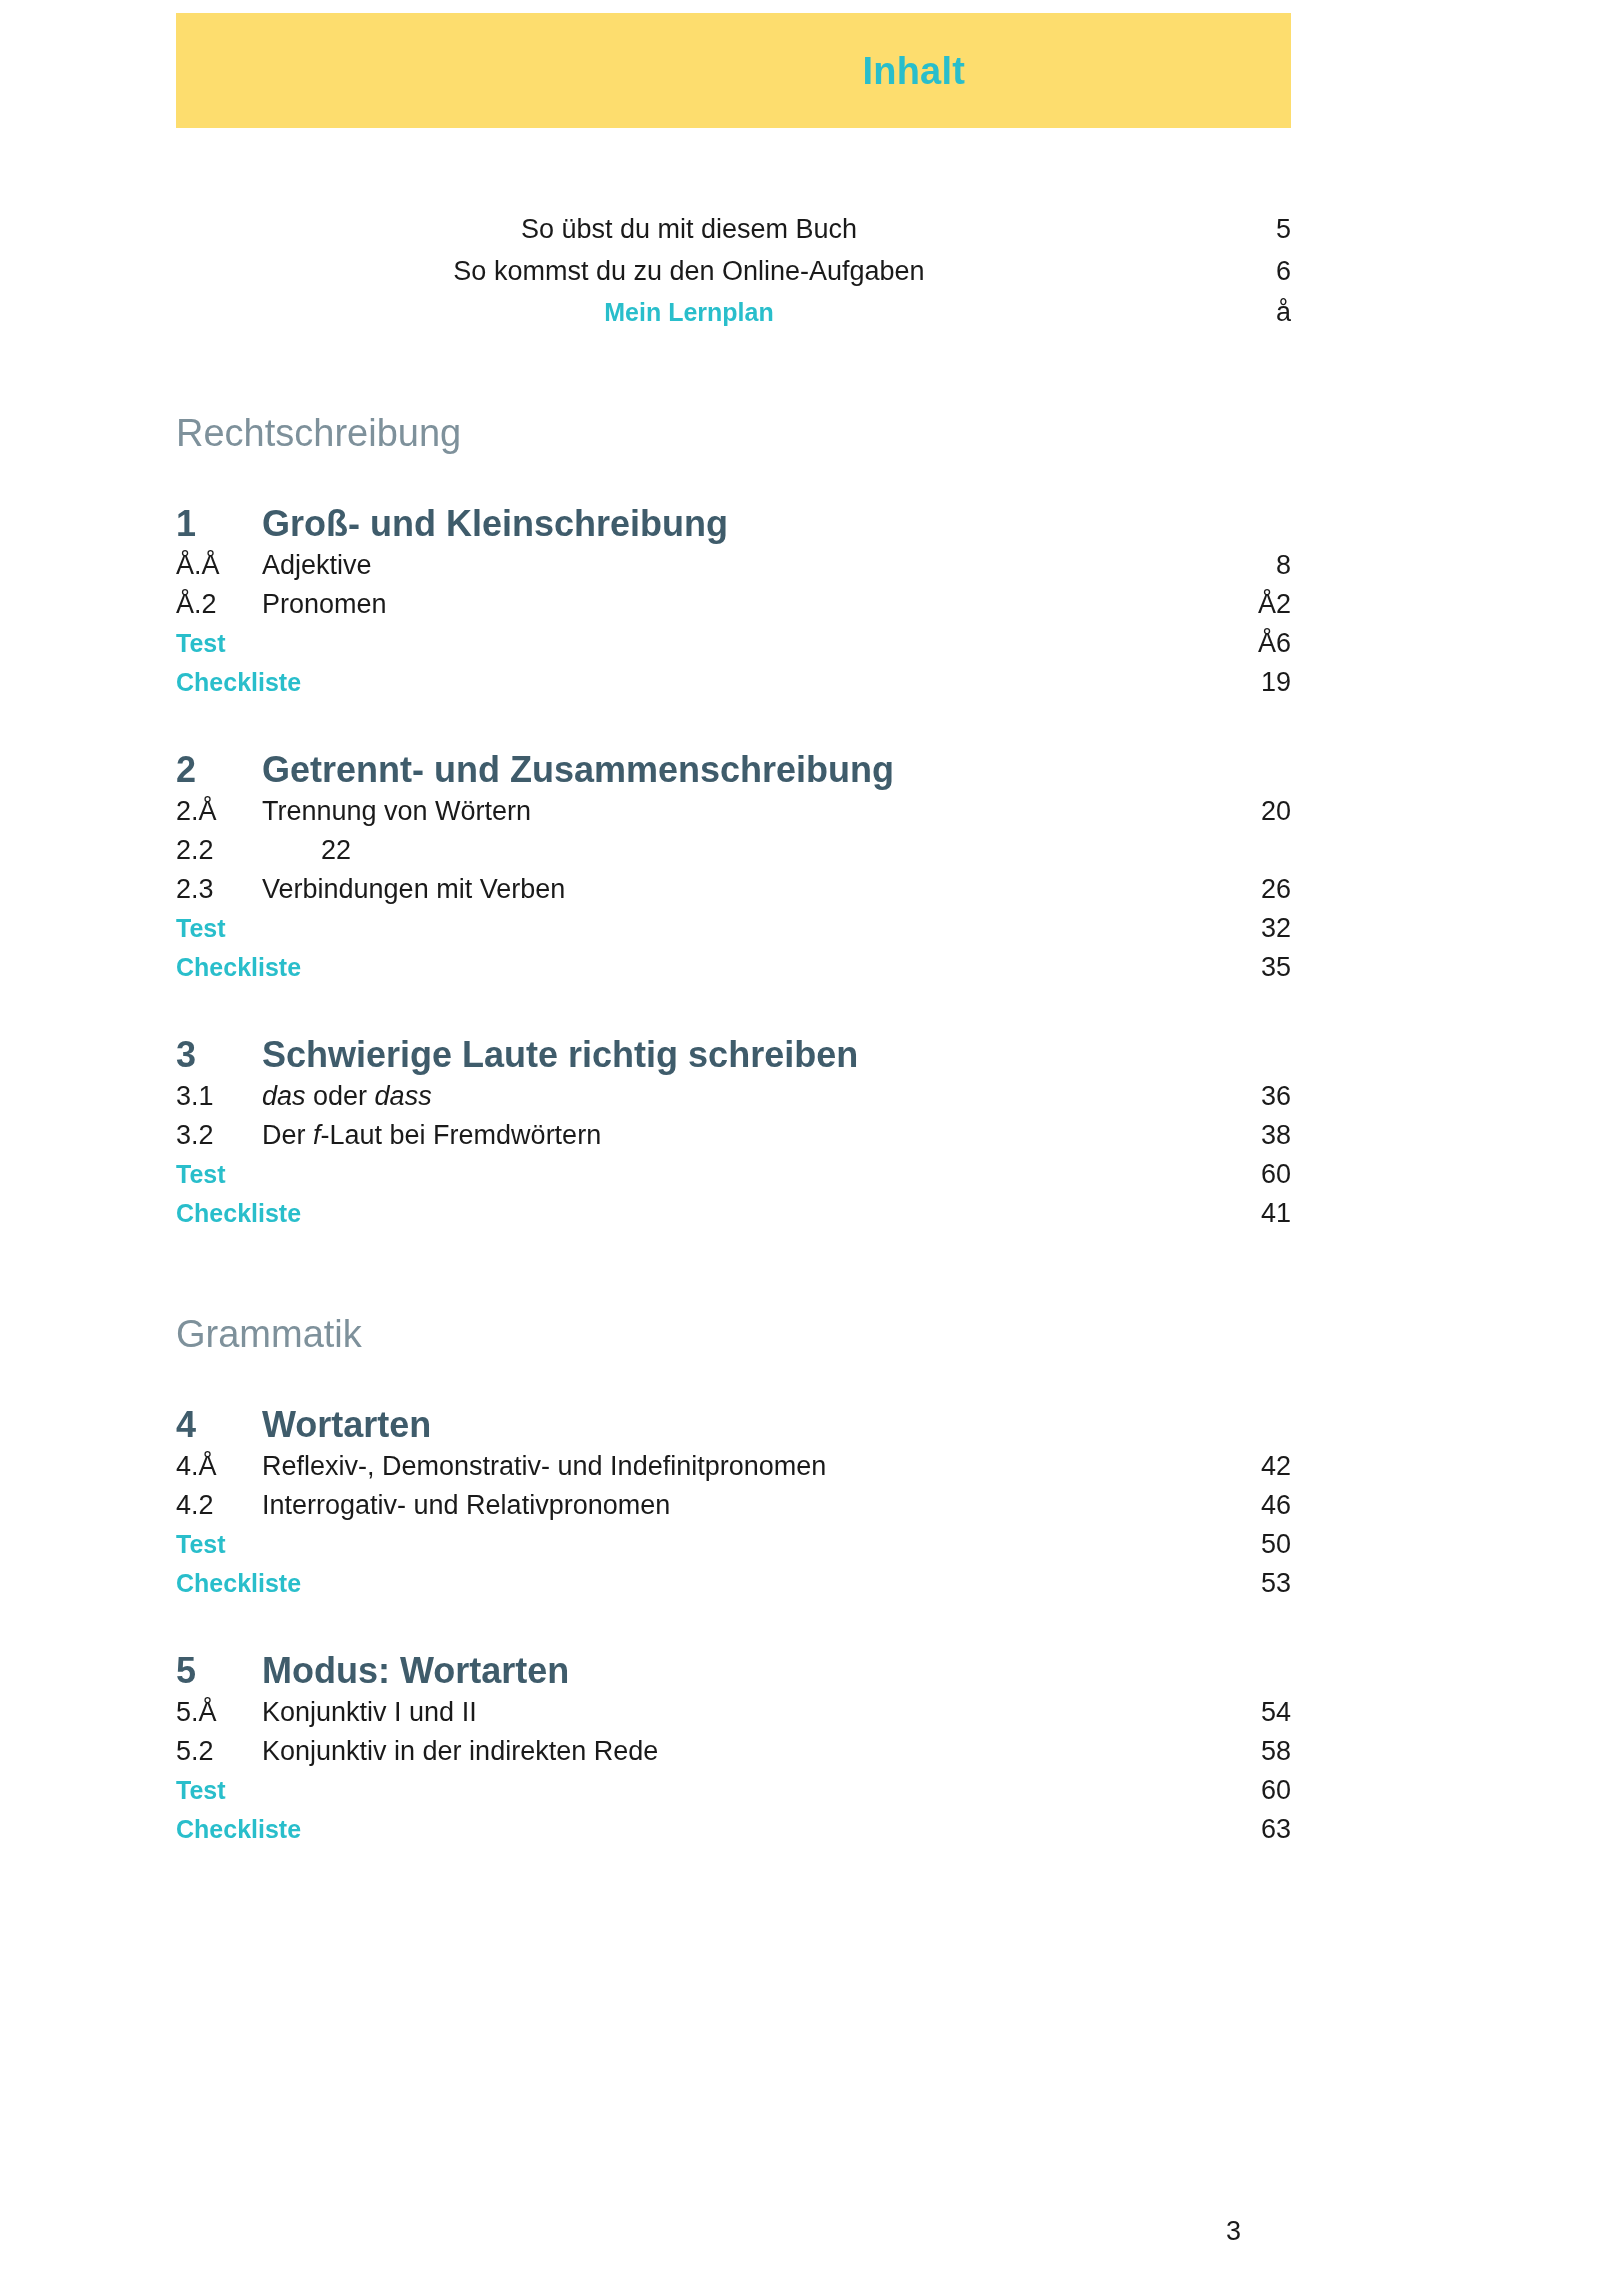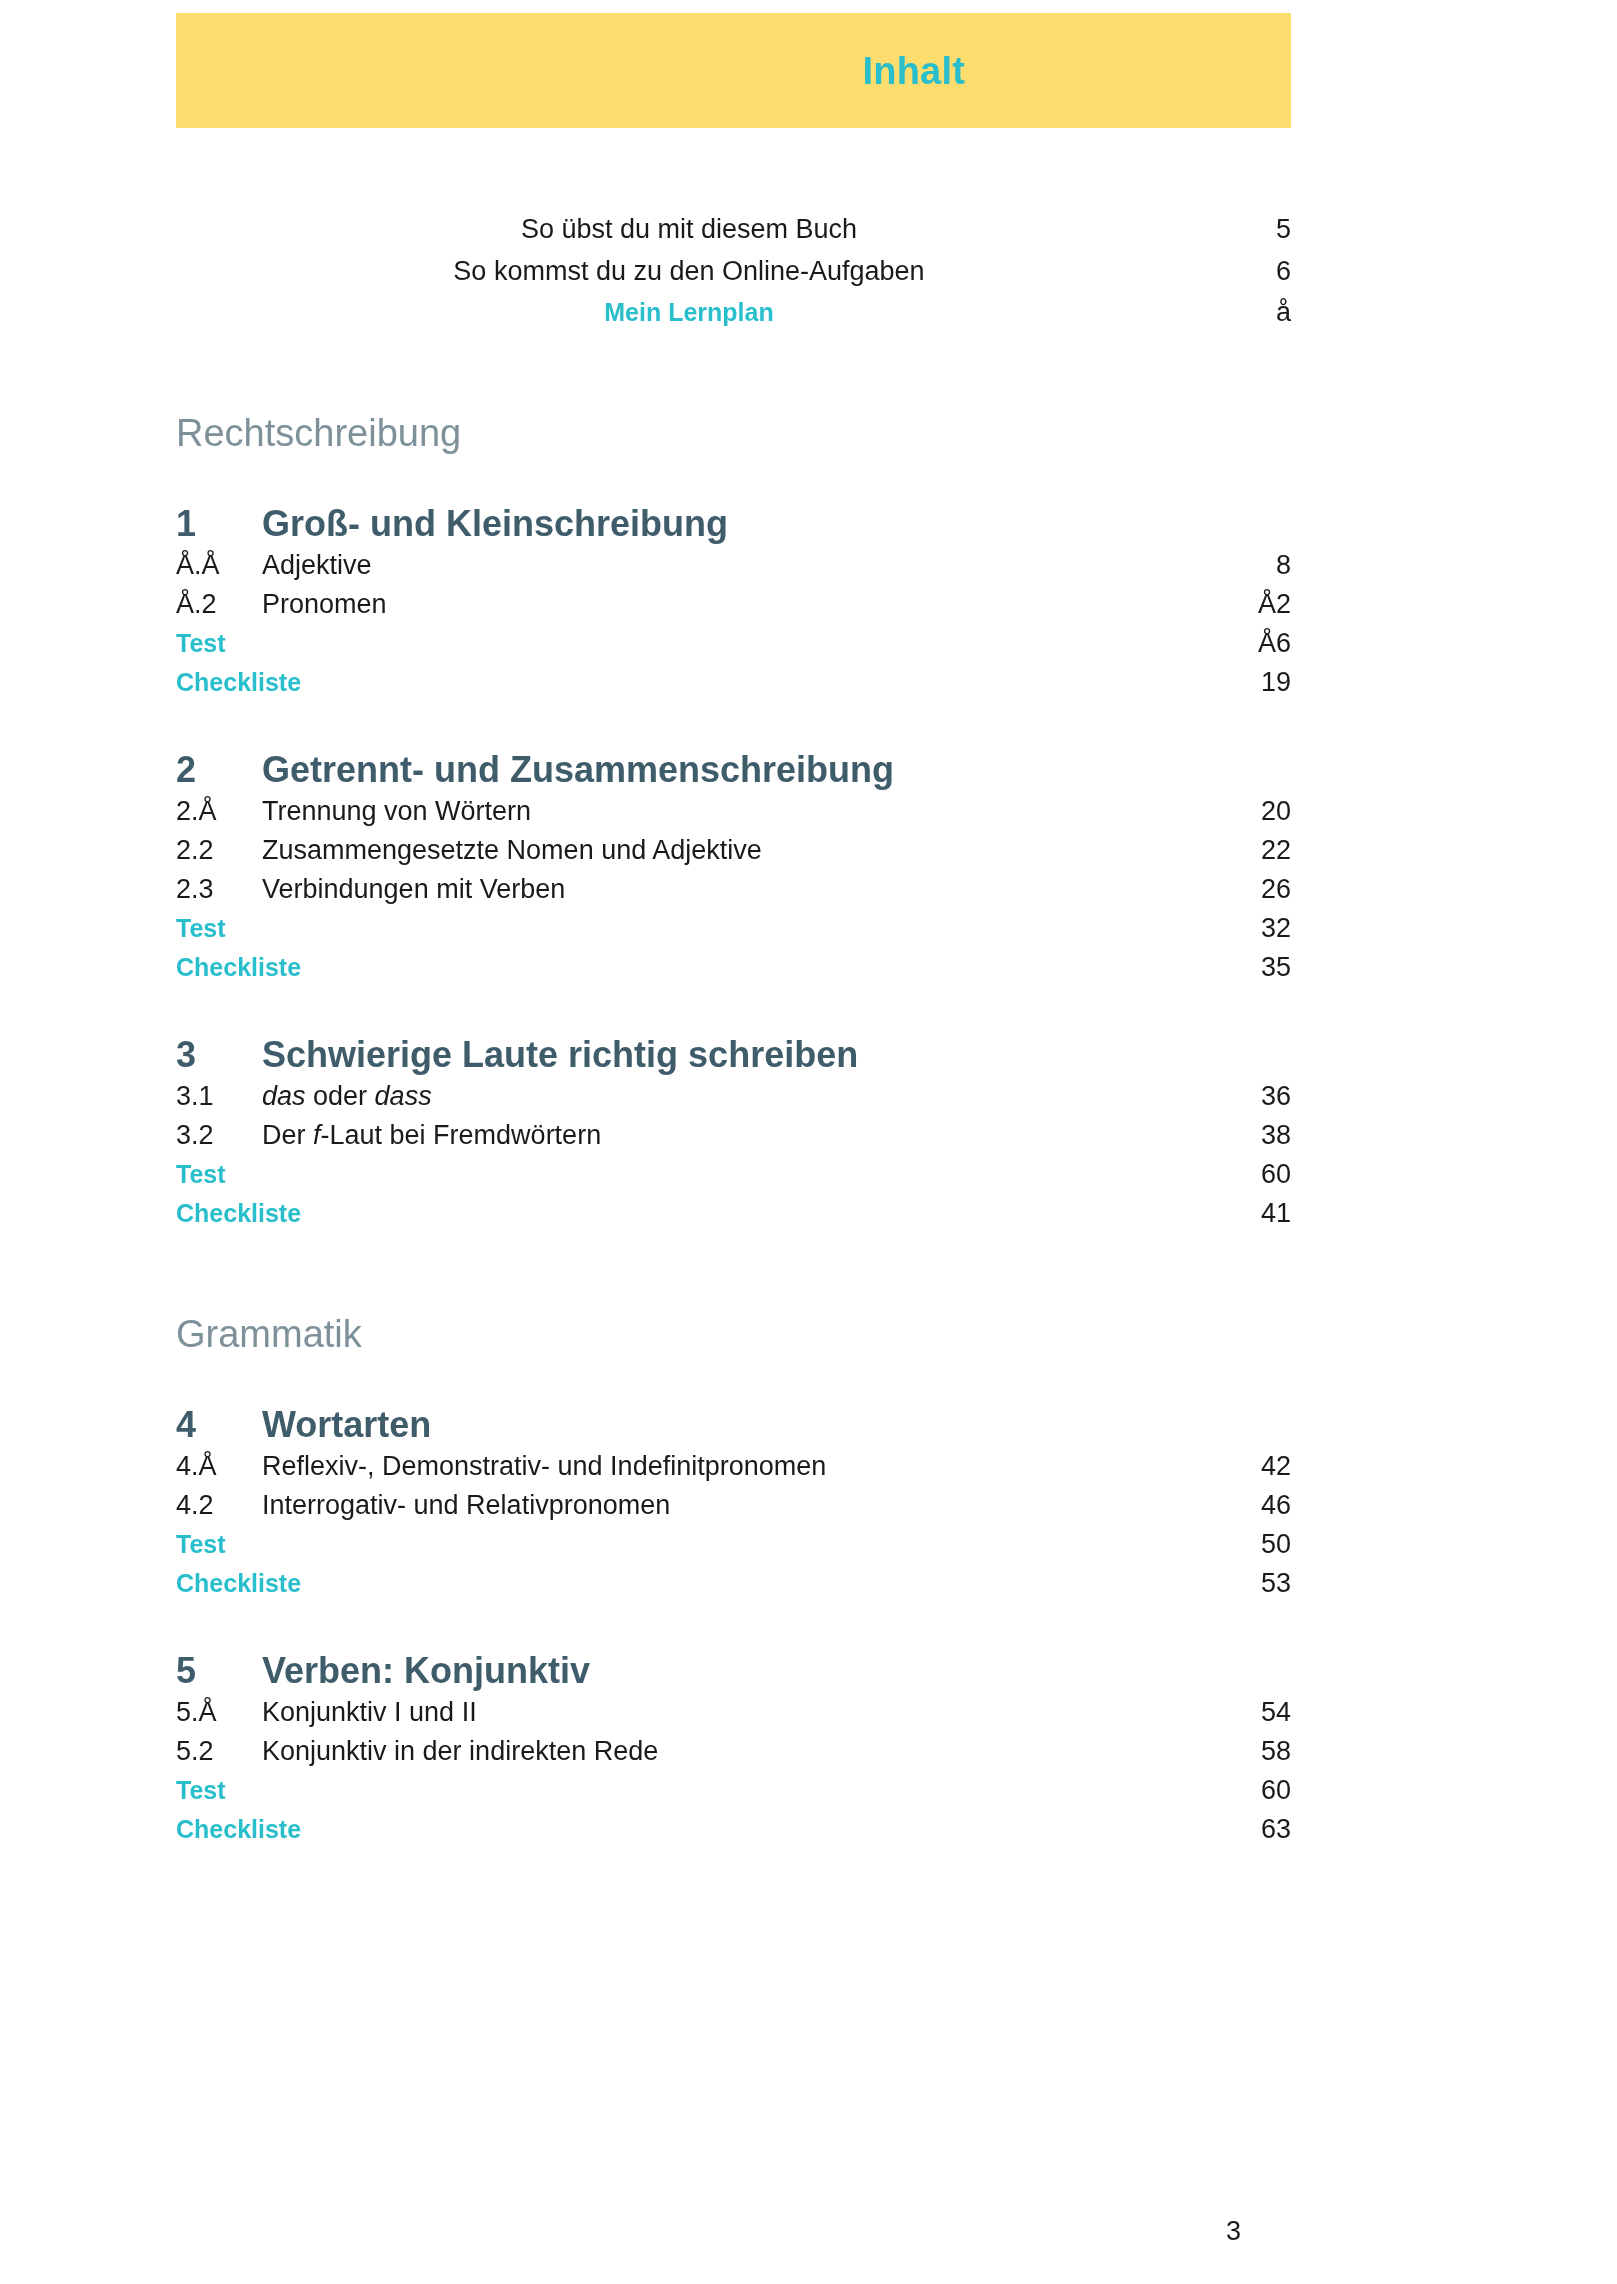--- a/index.html
+++ b/index.html
@@ -229,21 +229,20 @@
             <div class="chapter-num">2</div>
             <div class="chapter-title">Getrennt- und Zusammenschreibung</div>
           </div>
           <div class="toc-row sub-row">
             <div class="row-num">2.Å</div>
             <div class="row-label">Trennung von Wörtern</div>
             <div class="row-page">20</div>
           </div>
           <div class="toc-row sub-row">
             <div class="row-num">2.2</div>
-            <div class="row-label">Zusammengesetzte Nomen und Adjektive</div>
             <div class="row-page">22</div>
           </div>
           <div class="toc-row sub-row">
             <div class="row-num">2.3</div>
             <div class="row-label">Verbindungen mit Verben</div>
             <div class="row-page">26</div>
           </div>
           <div class="toc-row sub-row accent">
             <div class="row-num">Test</div>
             <div class="row-label"></div>
@@ -304,21 +303,21 @@
           </div>
           <div class="toc-row sub-row accent">
             <div class="row-num">Checkliste</div>
             <div class="row-label"></div>
             <div class="row-page">53</div>
           </div>
         </div>
         <div class="chapter-block">
           <div class="chapter-heading">
             <div class="chapter-num">5</div>
-            <div class="chapter-title">Verben: Konjunktiv</div>
+            <div class="chapter-title">Modus: Wortarten</div>
           </div>
           <div class="toc-row sub-row">
             <div class="row-num">5.Å</div>
             <div class="row-label">Konjunktiv I und II</div>
             <div class="row-page">54</div>
           </div>
           <div class="toc-row sub-row">
             <div class="row-num">5.2</div>
             <div class="row-label">Konjunktiv in der indirekten Rede</div>
             <div class="row-page">58</div>

